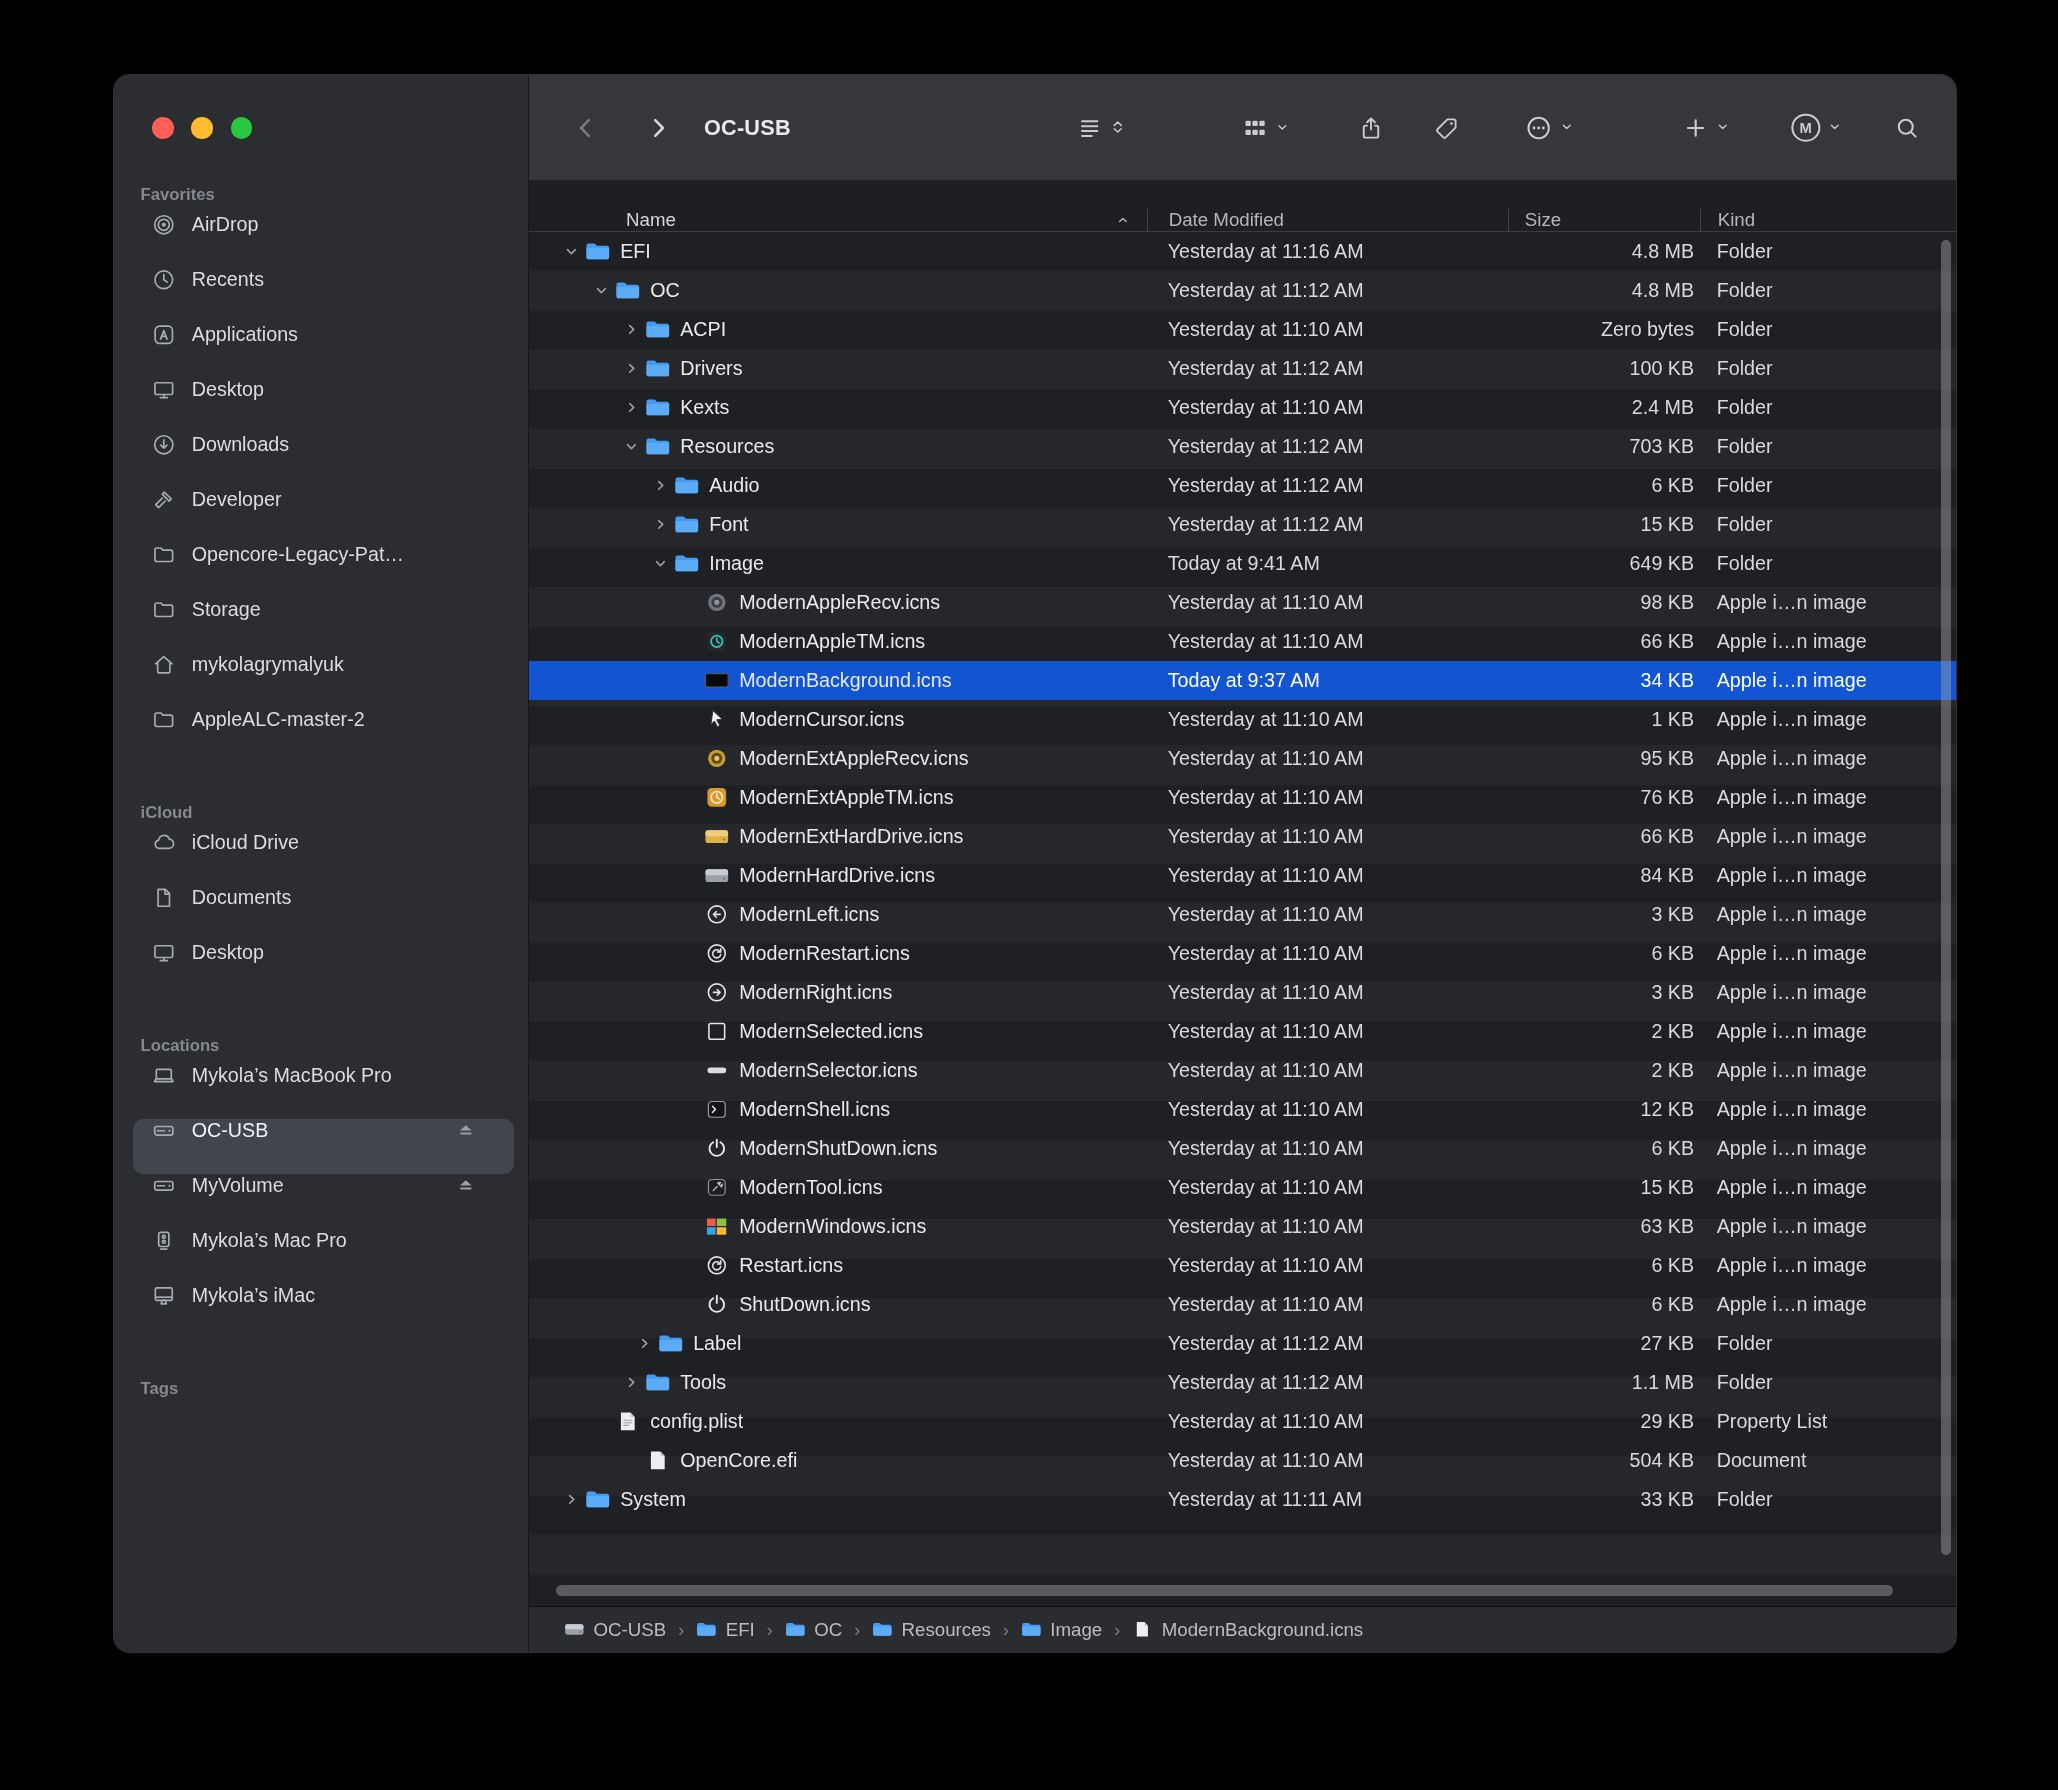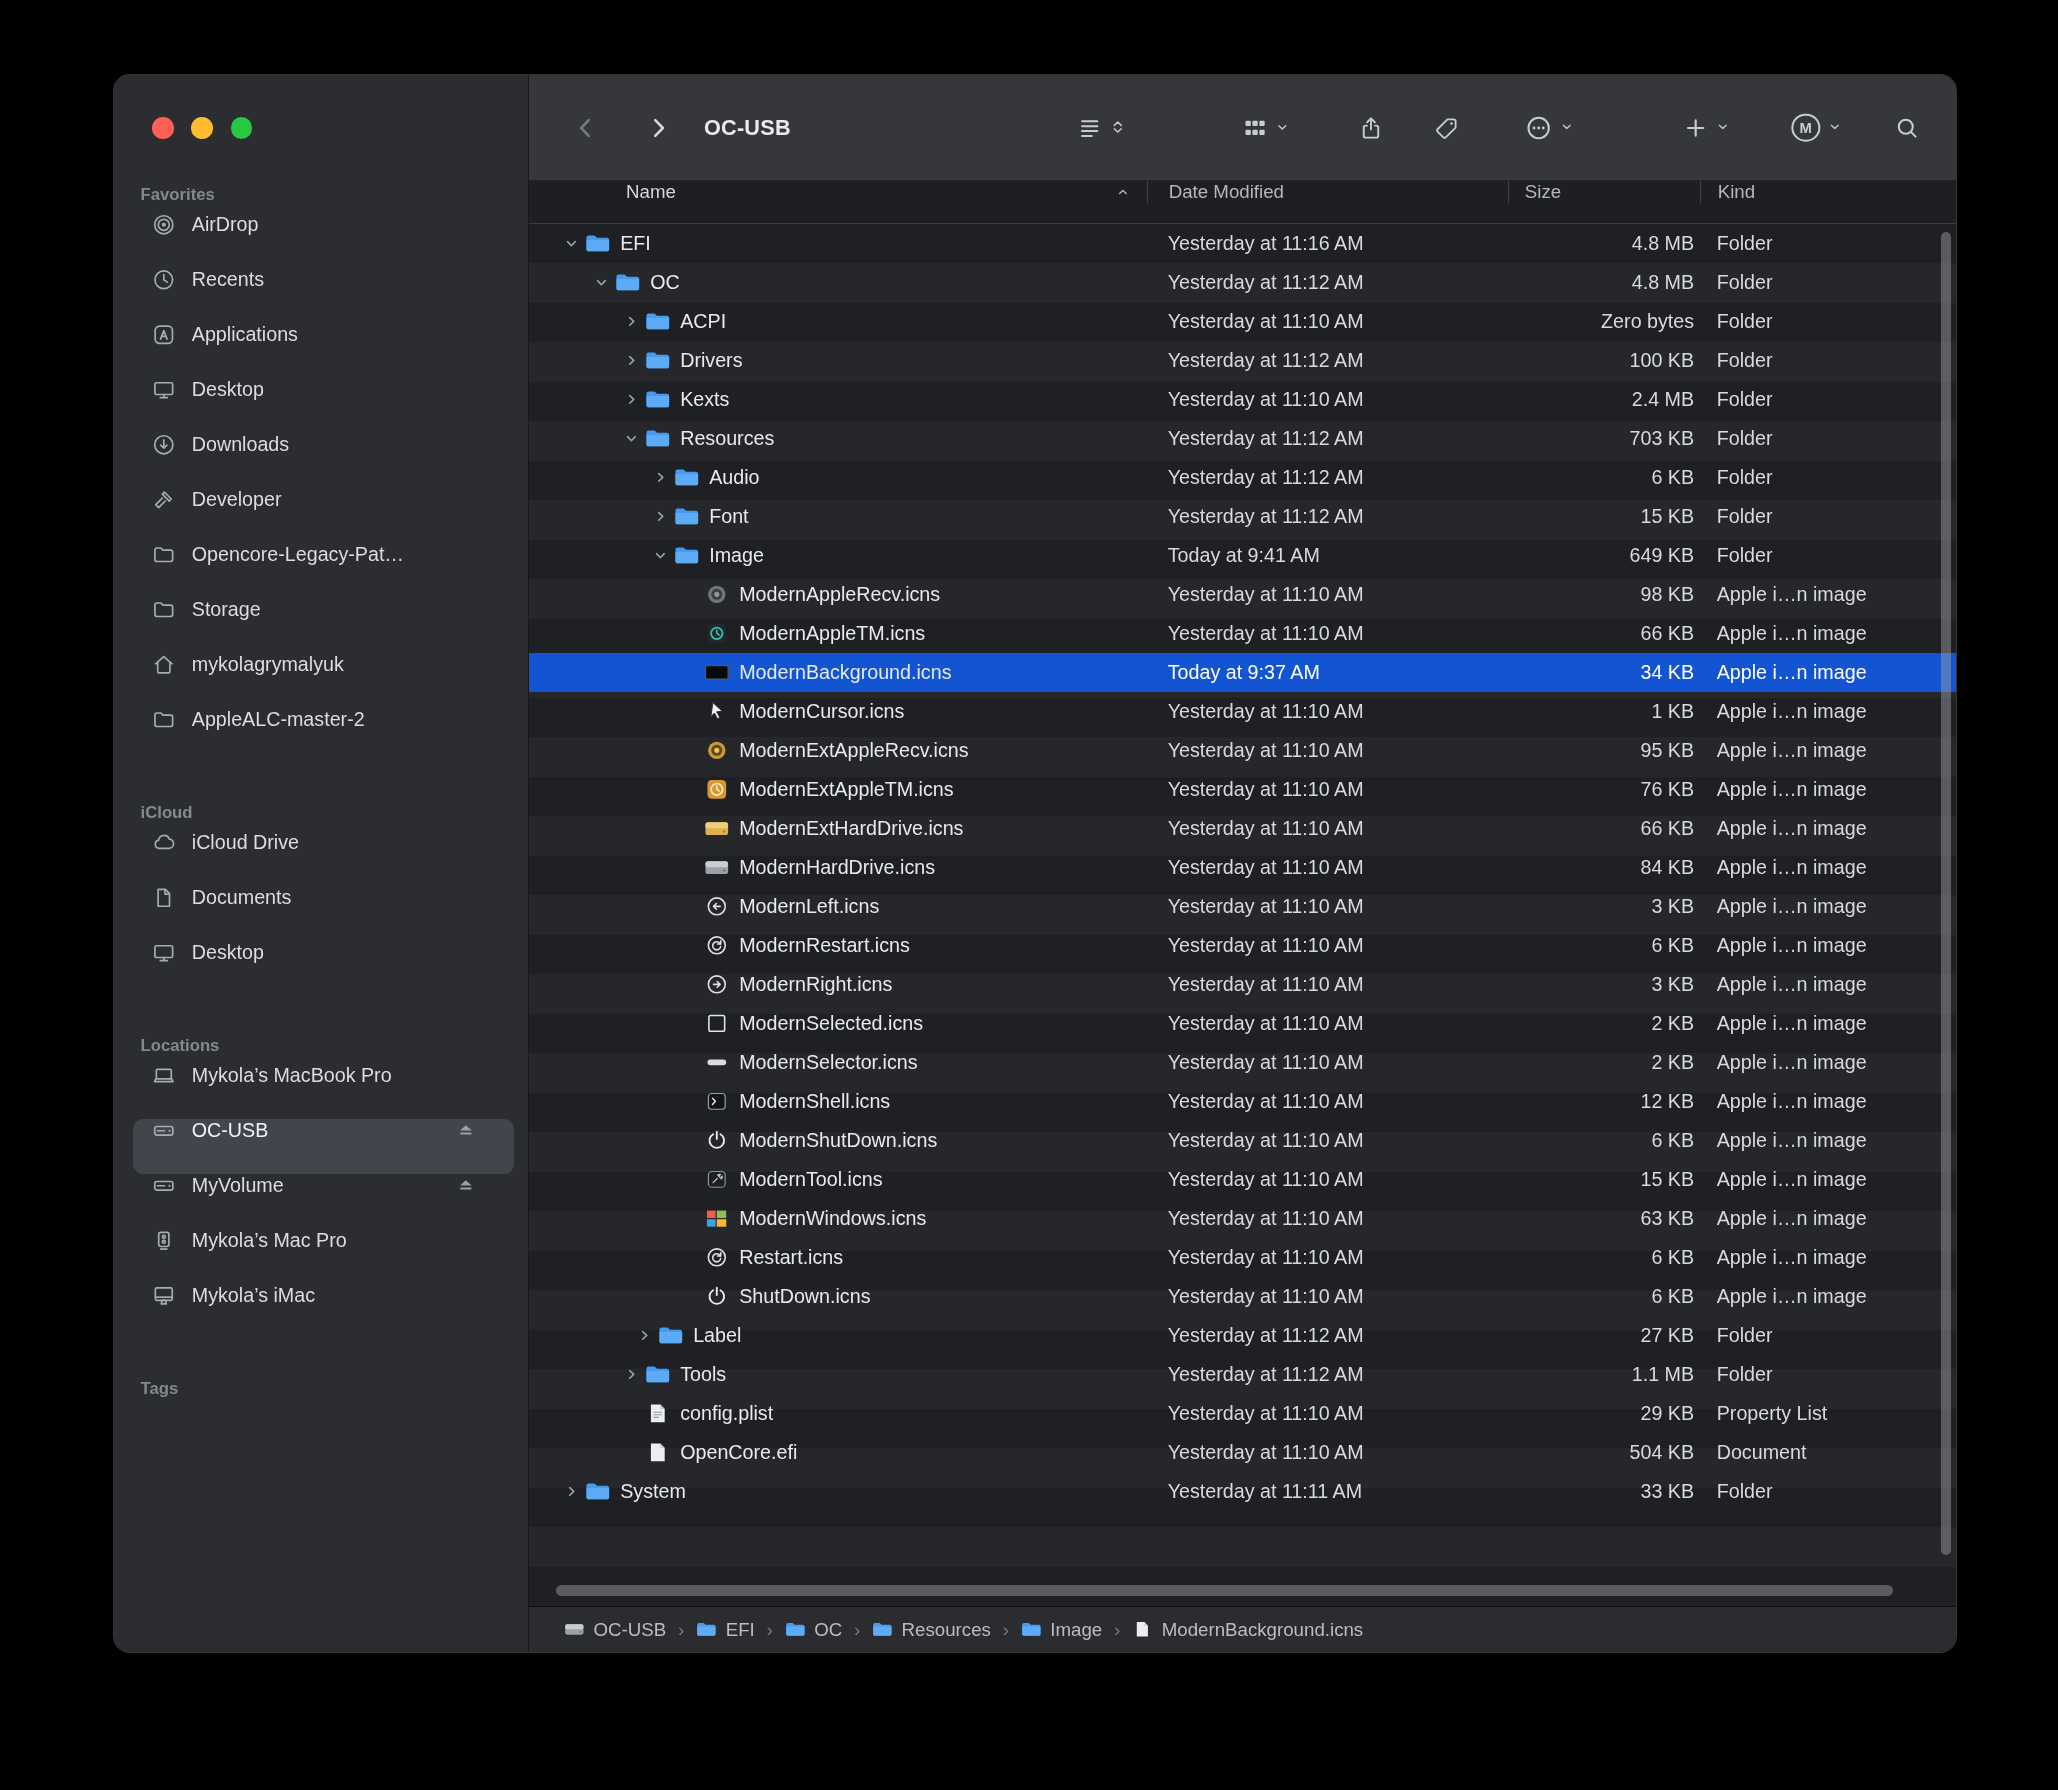--- a/index.html
+++ b/index.html
@@ -39,21 +39,21 @@
   .tb svg { display:block; }
   .tb-title { position:absolute; left:175px; top:50%; transform:translateY(-50%);
     font-size:21.7px; font-weight:700; color:#e9eaeb; letter-spacing:0.2px; }
   .tb-back{left:57px}.tb-forward{left:129px}.tb-view{left:573px}.tb-group{left:737px}
   .tb-share{left:842px}.tb-tag{left:918px}.tb-more{left:1021px}.tb-add{left:1178px}
   .tb-account{left:1288px}.tb-search{left:1378px}
   .acct { width:28.6px; height:28.6px; border:2px solid #c9cccf; border-radius:50%;
     display:flex; align-items:center; justify-content:center;
     font-size:14.8px; font-weight:700; color:#c9cccf; }
 
-  .colheader { height:43px; flex:none; background:#1d1f22; display:flex; align-items:flex-start;
+  .colheader { height:51px; flex:none; background:#1d1f22; display:flex; align-items:flex-end;
     border-bottom:1px solid #3b3d40; font-size:18.7px; color:#b5b7b9; }
   .colheader > div { display:flex; align-items:center; }
   .ch-name { flex:1; min-width:0; padding-left:97px; position:relative; color:#d6d7d9; }
   .ch-date { width:361px; padding-left:20.7px; border-left:1px solid #404245; }
   .ch-size { width:192px; padding-left:15.8px; border-left:1px solid #404245; }
   .ch-kind { width:256px; padding-left:16.7px; border-left:1px solid #404245; }
   .sortchev { position:absolute; right:15.8px; top:50%; transform:translateY(-50%); display:flex; }
 
   .listwrap { flex:1; position:relative; overflow:hidden;
     background:repeating-linear-gradient(180deg,#1e2023 0 39px,#25272b 39px 79px); }
@@ -973,21 +973,21 @@
                 <path d="M1.5 7h23v9.4c0 1.2-1 2.1-2.1 2.1H3.6c-1.2 0-2.1-1-2.1-2.1z" fill="#5cabf7"></path>
               </svg>
             </span>
       <span class="fname">Tools</span>
     </div>
     <div class="cdate">Yesterday at 11:12 AM</div>
     <div class="csize">1.1 MB</div>
     <div class="ckind">Folder</div>
         </div>
         <div class="row">
-          <div class="cname" style="padding-left:95px">
+          <div class="cname" style="padding-left:65px">
       <span class="chevslot"></span>
       <span class="ficon">
               <svg viewBox="0 0 26 21">
                 <path d="M6 1.4h9.6l4.4 4.6v13.6H6z" fill="#edeeef"></path>
                 <path d="M15.6 1.4v4.7H20" fill="#c7c9cc"></path>
                 <g stroke="#979ca2" stroke-width="1.1">
                   <path d="M8.6 9.4h8.8M8.6 12h8.8M8.6 14.6h5.6"></path>
                 </g>
               </svg>
             </span>

